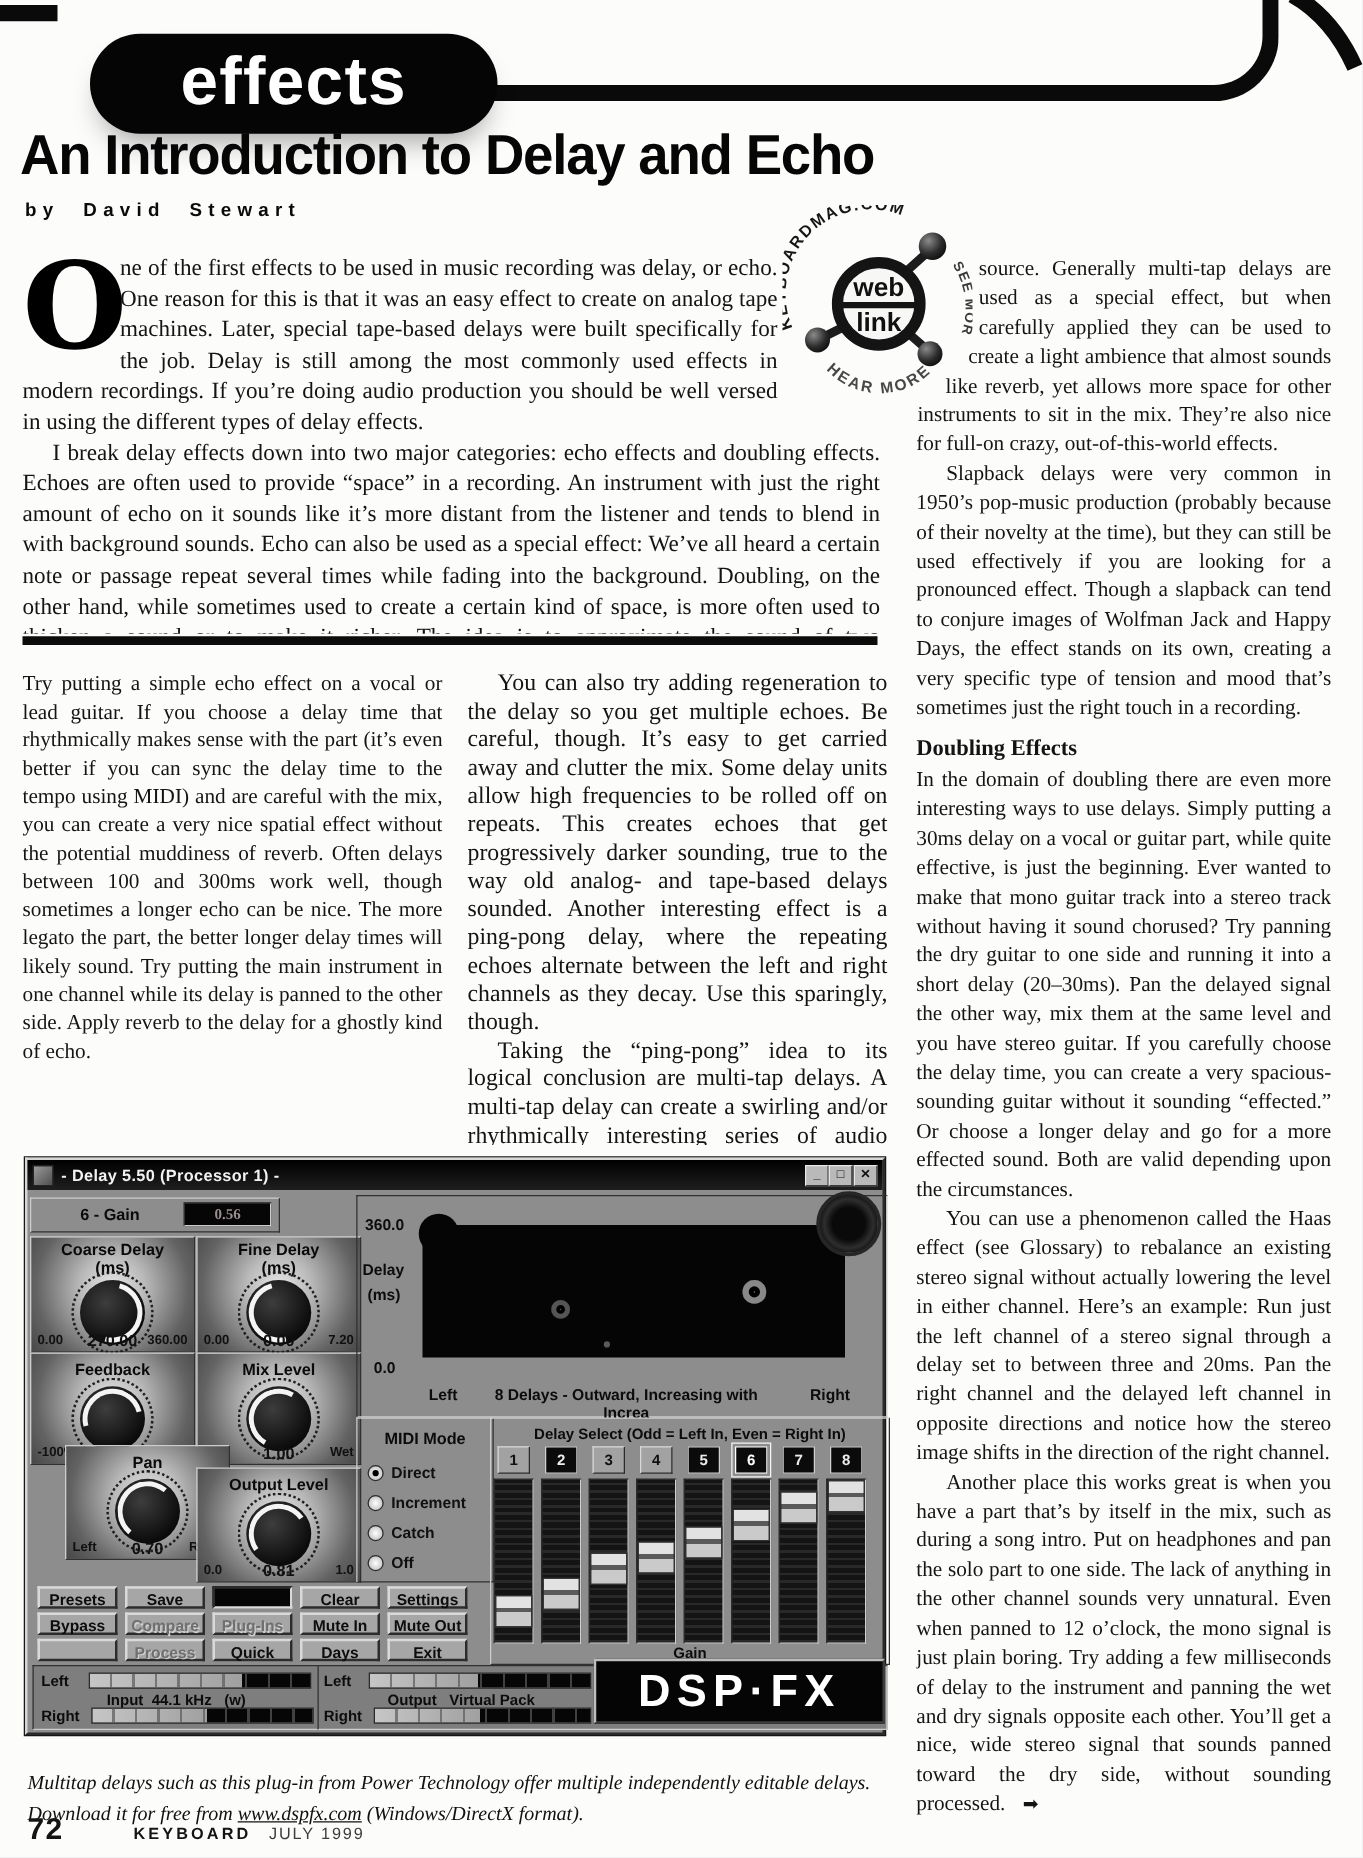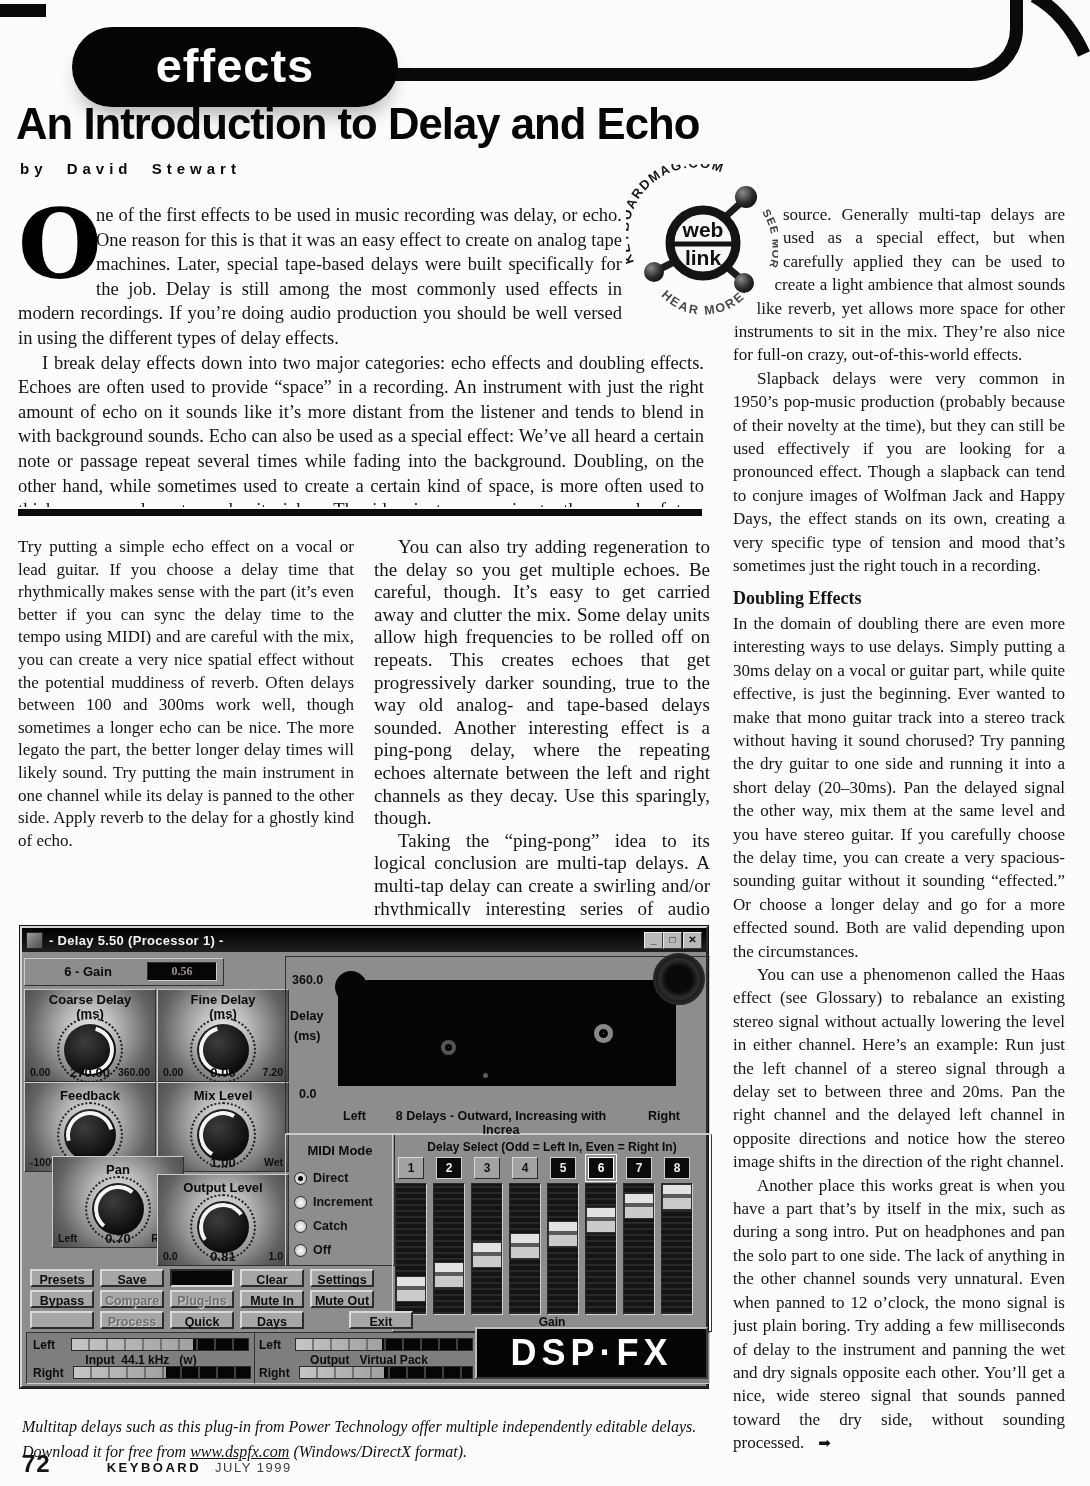--- a/index.html
+++ b/index.html
@@ -8,21 +8,21 @@
 
   
   .corner-frag{position:absolute;left:0;top:4px;width:46px;height:13px;background:#0a0a0a;}
   .tube{position:absolute;left:392px;top:-12px;width:618px;height:80px;
         border-bottom:13px solid #0a0a0a;border-right:13px solid #0a0a0a;
         border-bottom-right-radius:52px;}
   .tube2{position:absolute;left:1018px;top:0;}
   .pill{position:absolute;left:72px;top:27px;width:326px;height:80px;border-radius:44px;
         background:#050505;display:flex;align-items:center;justify-content:center;
         box-shadow:0 14px 22px -8px rgba(0,0,0,.35);}
-  .pill span{font-family:"Liberation Sans",sans-serif;font-weight:bold;font-size:47px;
+  .pill span{font-family:"Liberation Sans",sans-serif;font-weight:bold;font-size:54px;
         color:#fff;letter-spacing:1px;transform:translateY(-2px);}
 
   
   .headline{position:absolute;left:16px;top:98px;font-family:"Liberation Sans",sans-serif;
         font-weight:bold;font-size:45px;letter-spacing:-1px;color:#060606;
         transform:scaleX(.97);transform-origin:left;white-space:nowrap;}
   .byline{position:absolute;left:20px;top:160px;font-family:"Liberation Sans",sans-serif;
         font-weight:bold;font-size:15px;letter-spacing:5px;word-spacing:10px;color:#0a0a0a;}
 
   
@@ -354,21 +354,21 @@
     <div class="pbtn" style="left:8px;top:362px;">Bypass</div>
     <div class="pbtn dis" style="left:78px;top:362px;">Compare</div>
     <div class="pbtn dis" style="left:148px;top:362px;">Plug-Ins</div>
     <div class="pbtn" style="left:218px;top:362px;">Mute In</div>
     <div class="pbtn" style="left:288px;top:362px;">Mute Out</div>
 
     <div class="pbtn" style="left:8px;top:383px;"></div>
     <div class="pbtn dis" style="left:78px;top:383px;">Process</div>
     <div class="pbtn" style="left:148px;top:383px;">Quick</div>
     <div class="pbtn" style="left:218px;top:383px;">Days</div>
-    <div class="pbtn" style="left:288px;top:383px;margin-left:39px;">Exit</div>
+    <div class="pbtn" style="left:288px;top:383px;">Exit</div>
 
     <div class="abs inset meter-panel" style="left:4px;top:404px;width:228px;height:50px;">
       <span class="mlab" style="left:6px;top:5px;">Left</span>
       <div class="meter" style="left: 44px; top: 5px; width: 176px; --lit: 69%;"></div>
       <span class="meter-caption" style="left:14px;top:20px;width:200px;">Input  44.1 kHz   (w)</span>
       <span class="mlab" style="left:6px;top:33px;">Right</span>
       <div class="meter" style="left: 46px; top: 33px; width: 176px; --lit: 52%;"></div>
     </div>
     <div class="abs inset meter-panel" style="left:232px;top:404px;width:454px;height:50px;">
       <span class="mlab" style="left:4px;top:5px;">Left</span>

